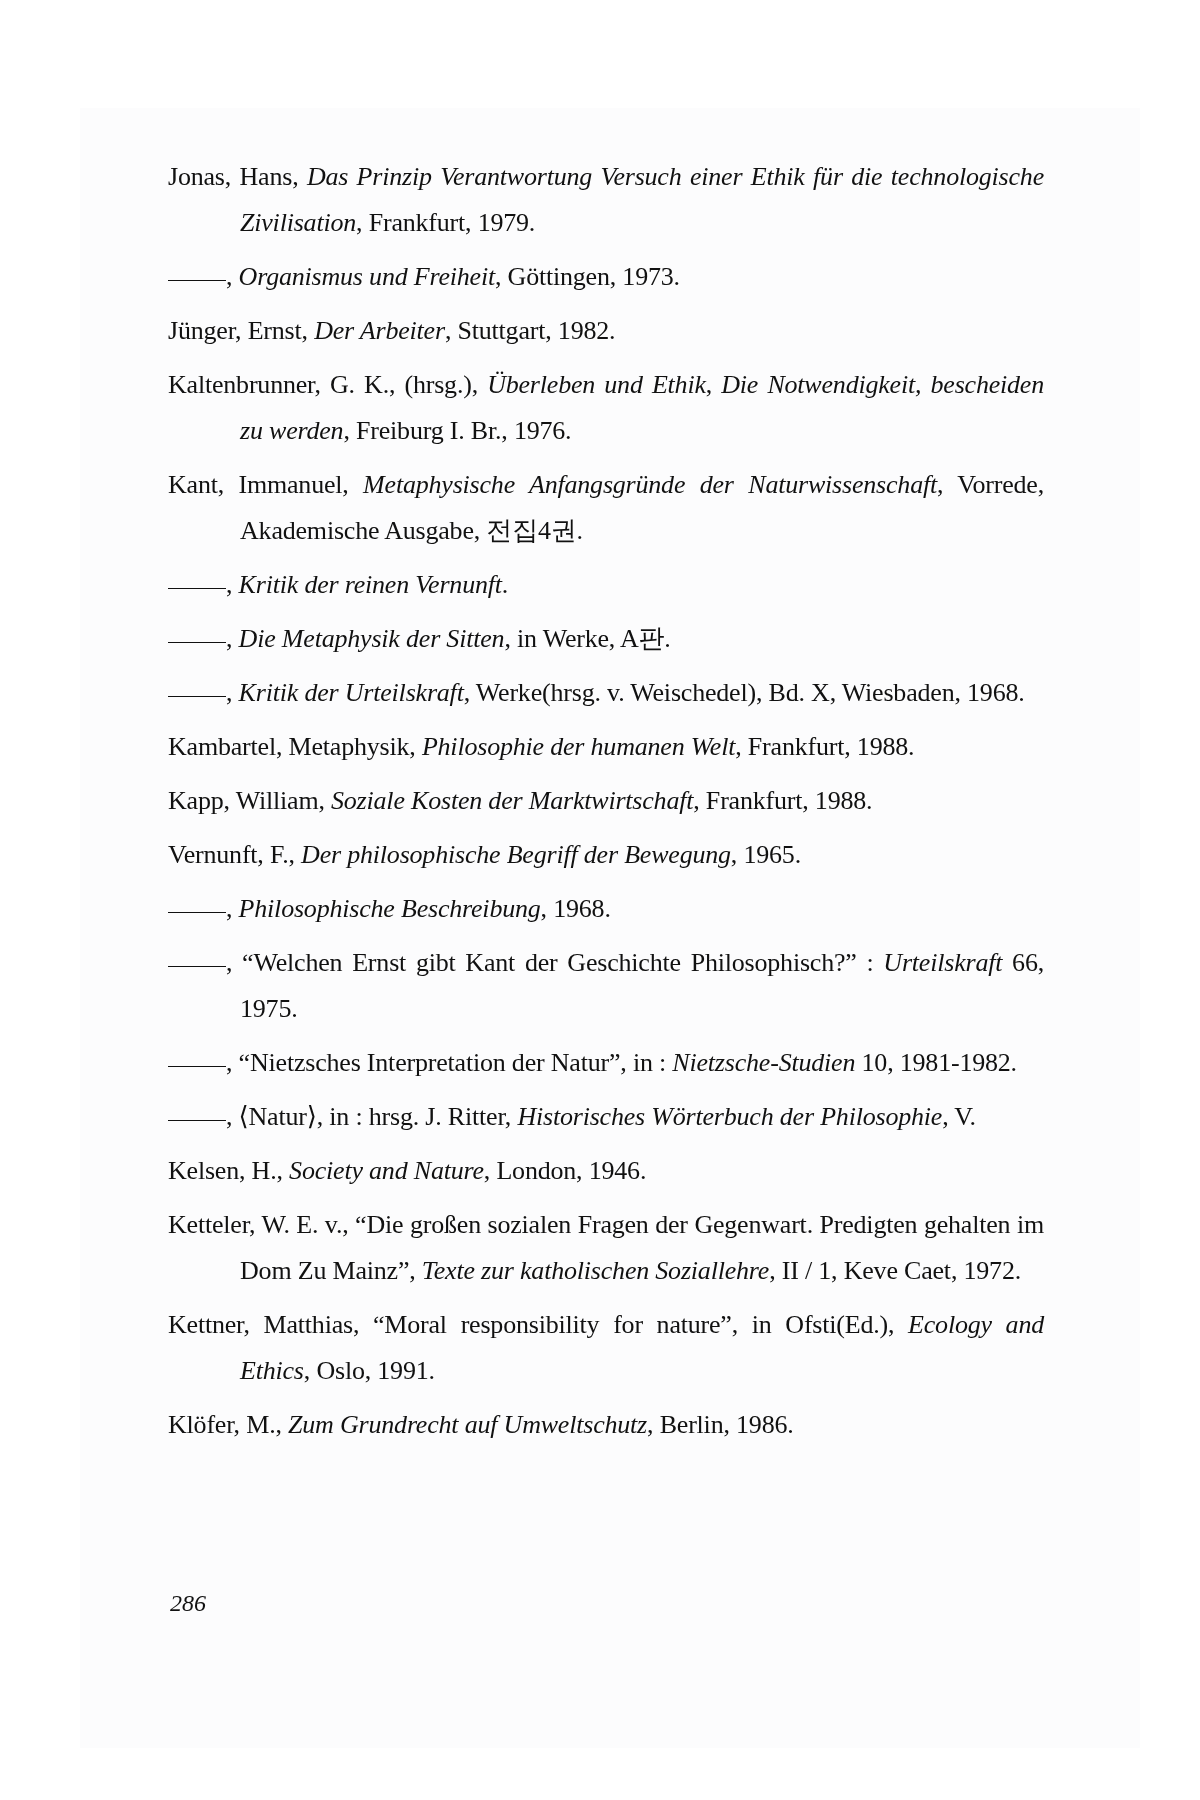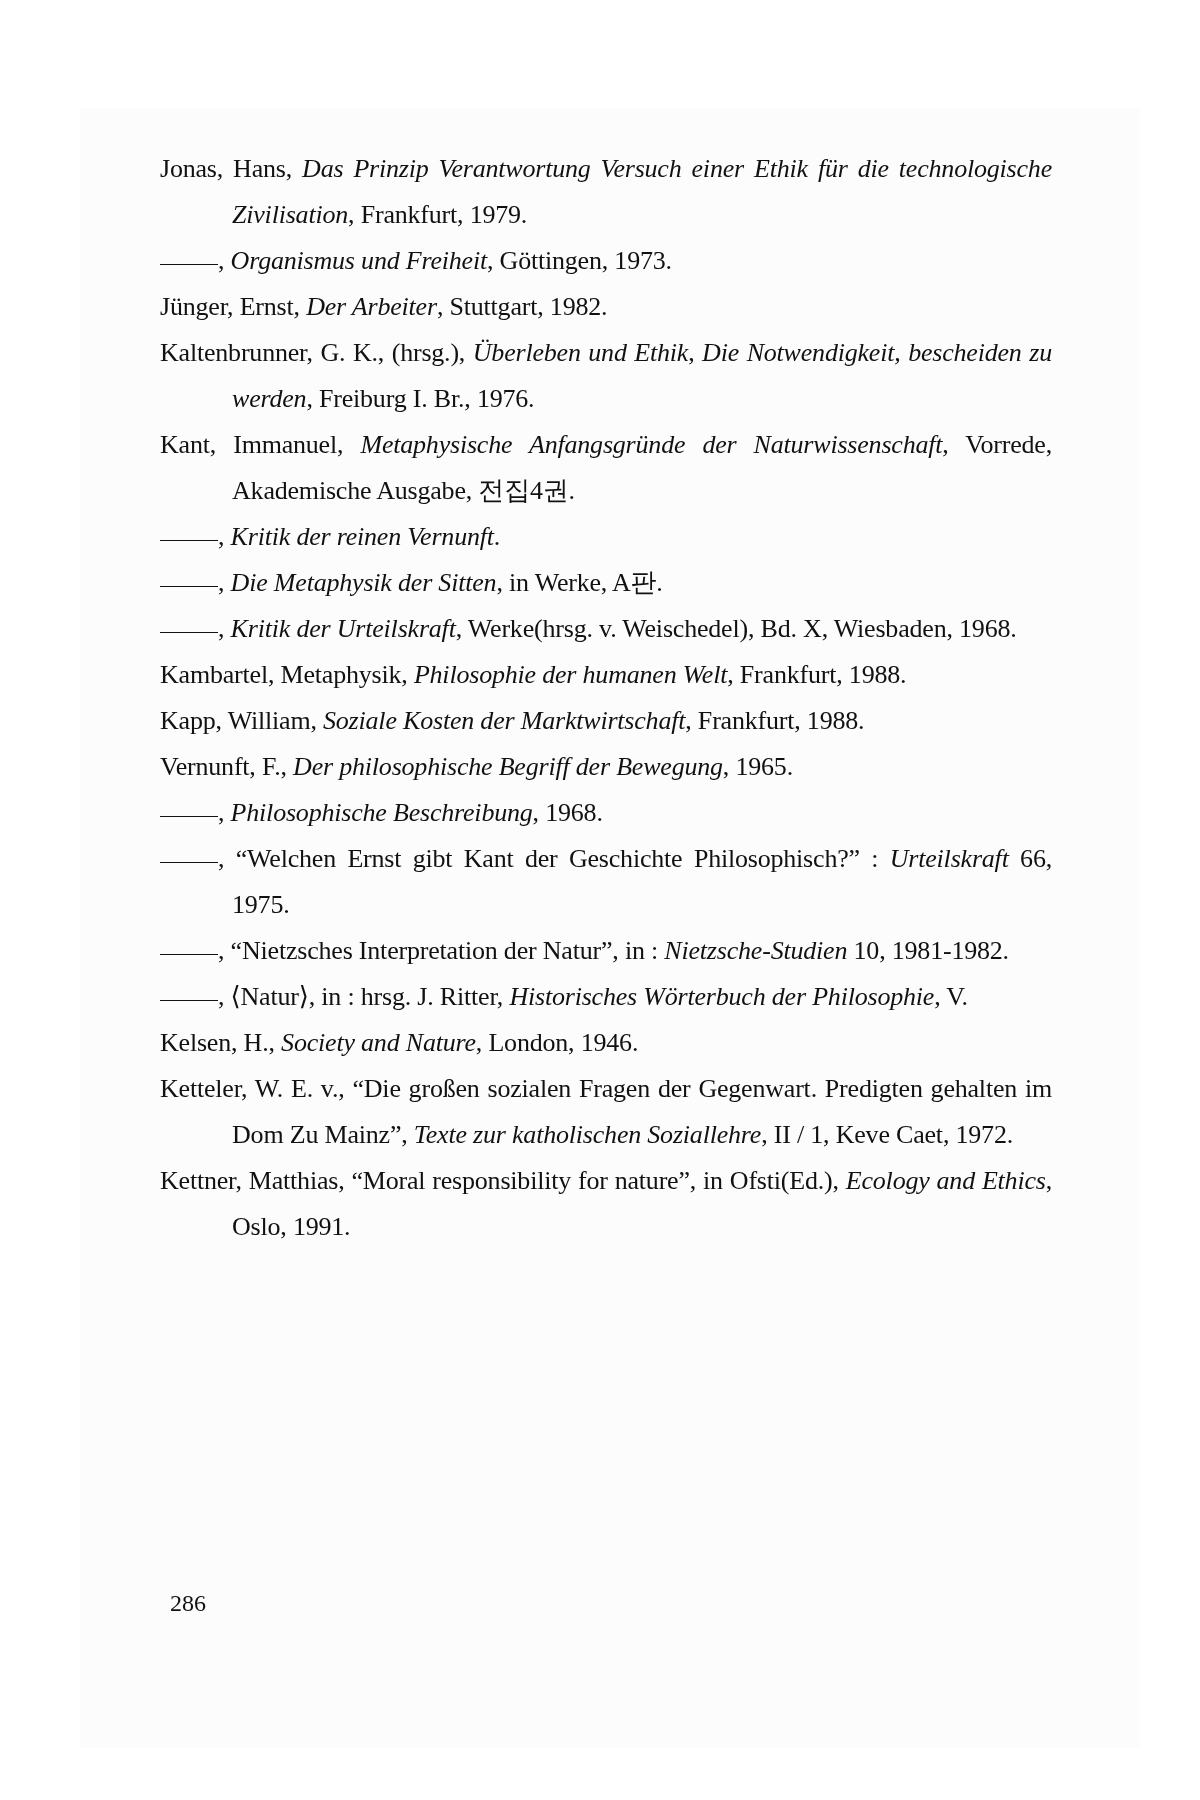--- a/index.html
+++ b/index.html
@@ -29,39 +29,40 @@
       top: 146px;
       width: 892px;
       font-size: 26px;
       line-height: 46px;
     }
     .entry {
       text-align: justify;
       text-align-last: left;
       padding-left: 72px;
       text-indent: -72px;
-      margin: 0;
+      margin: 8px;
       letter-spacing: -0.2px;
     }
     .entry i { font-style: italic; }
     .dash {
       display: inline-block;
       width: 58px;
       border-bottom: 1.6px solid #111;
       height: 0;
       vertical-align: 4px;
       text-indent: 0;
     }
     .page-number {
       position: absolute;
       left: 170px;
       top: 1590px;
       font-size: 24px;
       font-family: "Liberation Serif", serif;
       color: #111;
+      font-style: italic;
     }
   </style>
 </head>
 <body>
 
 <div class="page-scan"></div>
 
 <div class="bibliography" id="bib">
     <p class="entry"><span>Jonas, Hans, </span><i>Das Prinzip Verantwortung Versuch einer Ethik für die technologische Zivilisation</i><span>, Frankfurt, 1979.</span></p>
     <p class="entry"><span class="dash"></span><span>, </span><i>Organismus und Freiheit</i><span>, Göttingen, 1973.</span></p>
@@ -74,15 +75,16 @@
     <p class="entry"><span>Kambartel, Metaphysik, </span><i>Philosophie der humanen Welt</i><span>, Frankfurt, 1988.</span></p>
     <p class="entry"><span>Kapp, William, </span><i>Soziale Kosten der Marktwirtschaft</i><span>, Frankfurt, 1988.</span></p>
     <p class="entry"><span>Vernunft, F., </span><i>Der philosophische Begriff der Bewegung</i><span>, 1965.</span></p>
     <p class="entry"><span class="dash"></span><span>, </span><i>Philosophische Beschreibung</i><span>, 1968.</span></p>
     <p class="entry"><span class="dash"></span><span>, “Welchen Ernst gibt Kant der Geschichte Philosophisch?” : </span><i>Urteilskraft</i><span> 66, 1975.</span></p>
     <p class="entry"><span class="dash"></span><span>, “Nietzsches Interpretation der Natur”, in : </span><i>Nietzsche-Studien</i><span> 10, 1981-1982.</span></p>
     <p class="entry"><span class="dash"></span><span>, ⟨Natur⟩, in : hrsg. J. Ritter, </span><i>Historisches Wörterbuch der Philosophie</i><span>, V.</span></p>
     <p class="entry"><span>Kelsen, H., </span><i>Society and Nature</i><span>, London, 1946.</span></p>
     <p class="entry"><span>Ketteler, W. E. v., “Die großen sozialen Fragen der Gegenwart. Predigten gehalten im Dom Zu Mainz”, </span><i>Texte zur katholischen Soziallehre</i><span>, II / 1, Keve Caet, 1972.</span></p>
     <p class="entry"><span>Kettner, Matthias, “Moral responsibility for nature”, in Ofsti(Ed.), </span><i>Ecology and Ethics</i><span>, Oslo, 1991.</span></p>
+    <p class="entry"><span>Klöfer, M., </span><i>Zum Grundrecht auf Umweltschutz</i><span>, Berlin, 1986.</span></p>
   </div>
 
 <div class="page-number">286</div>
 
 </body></html>

